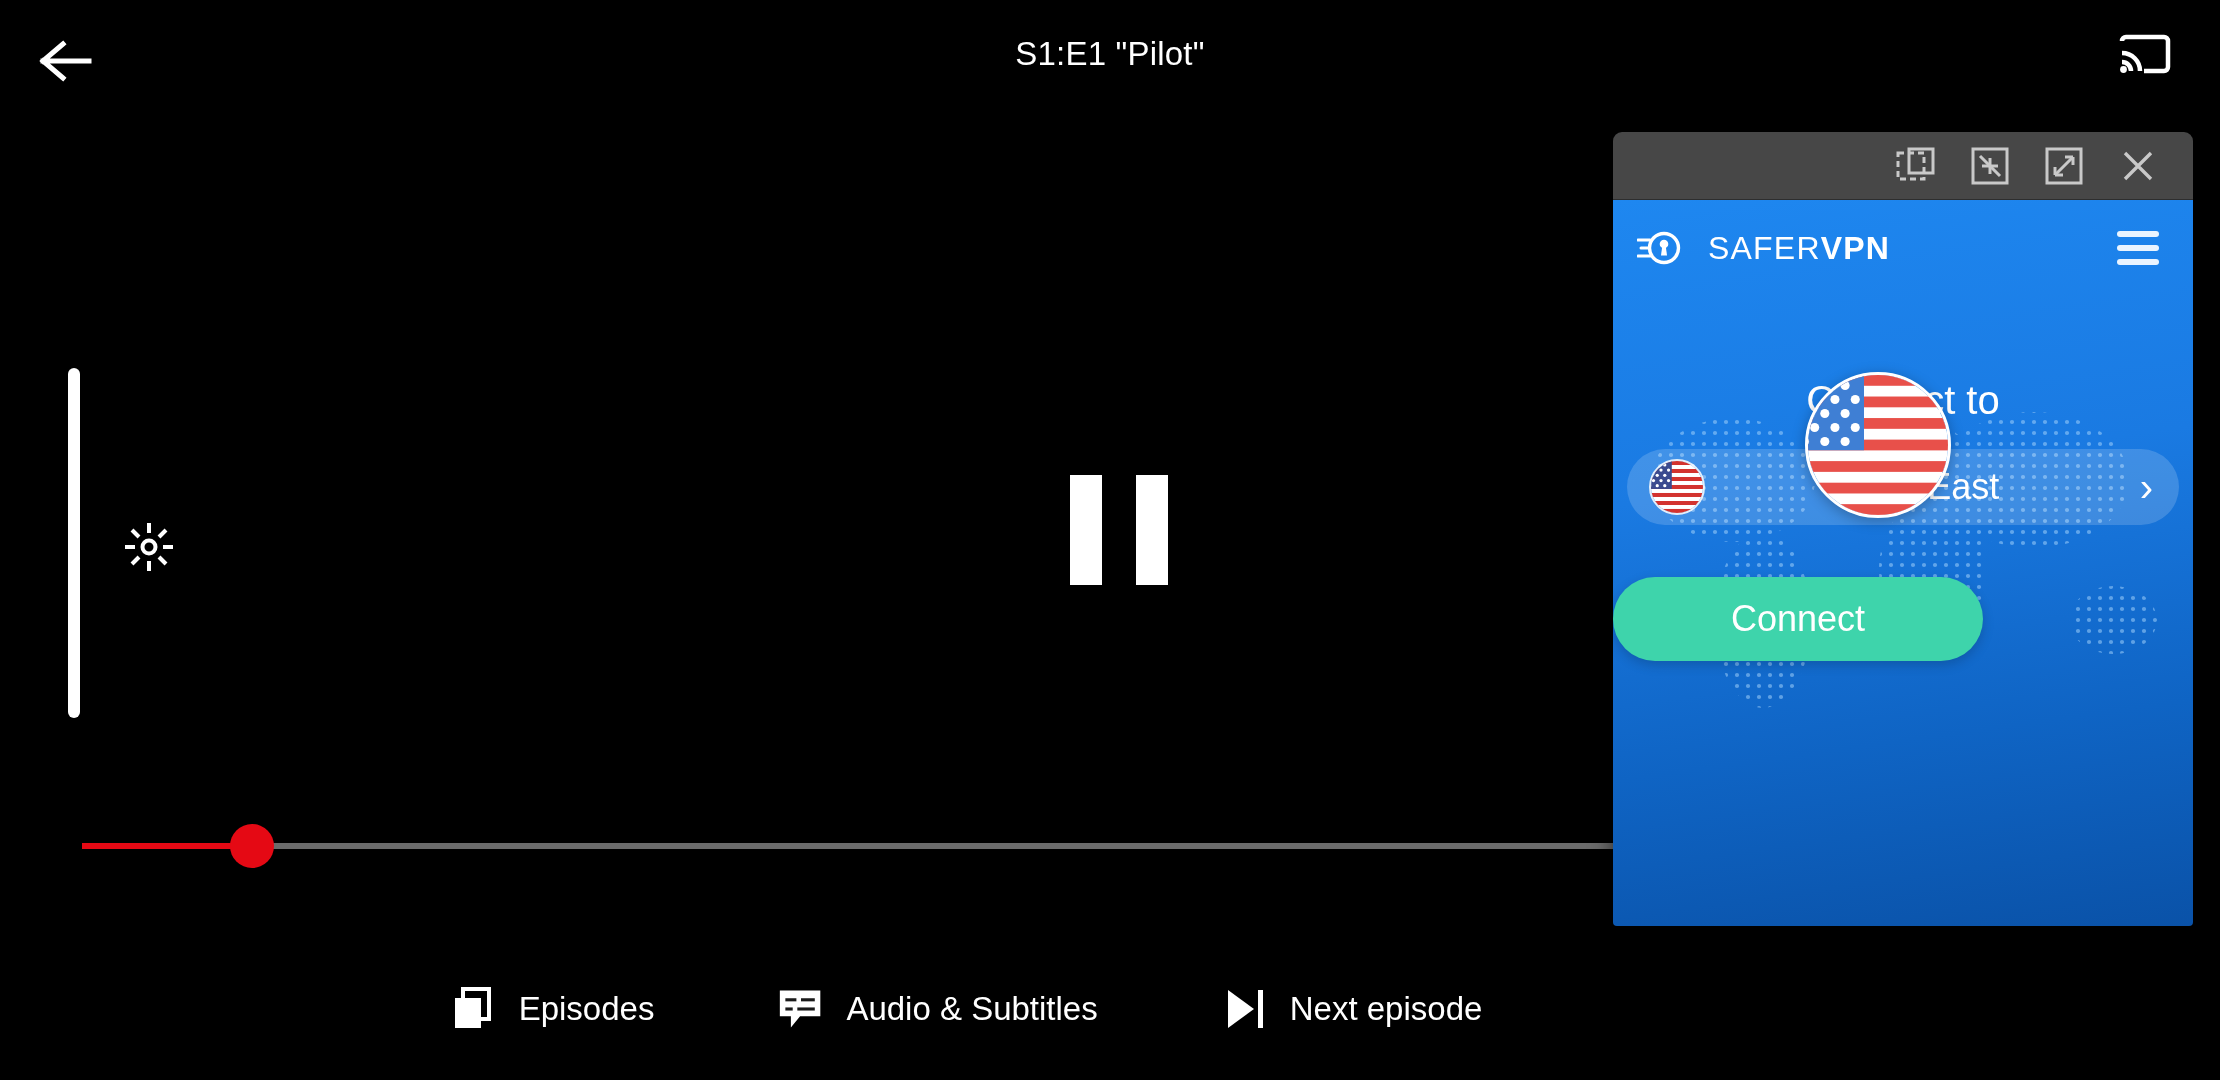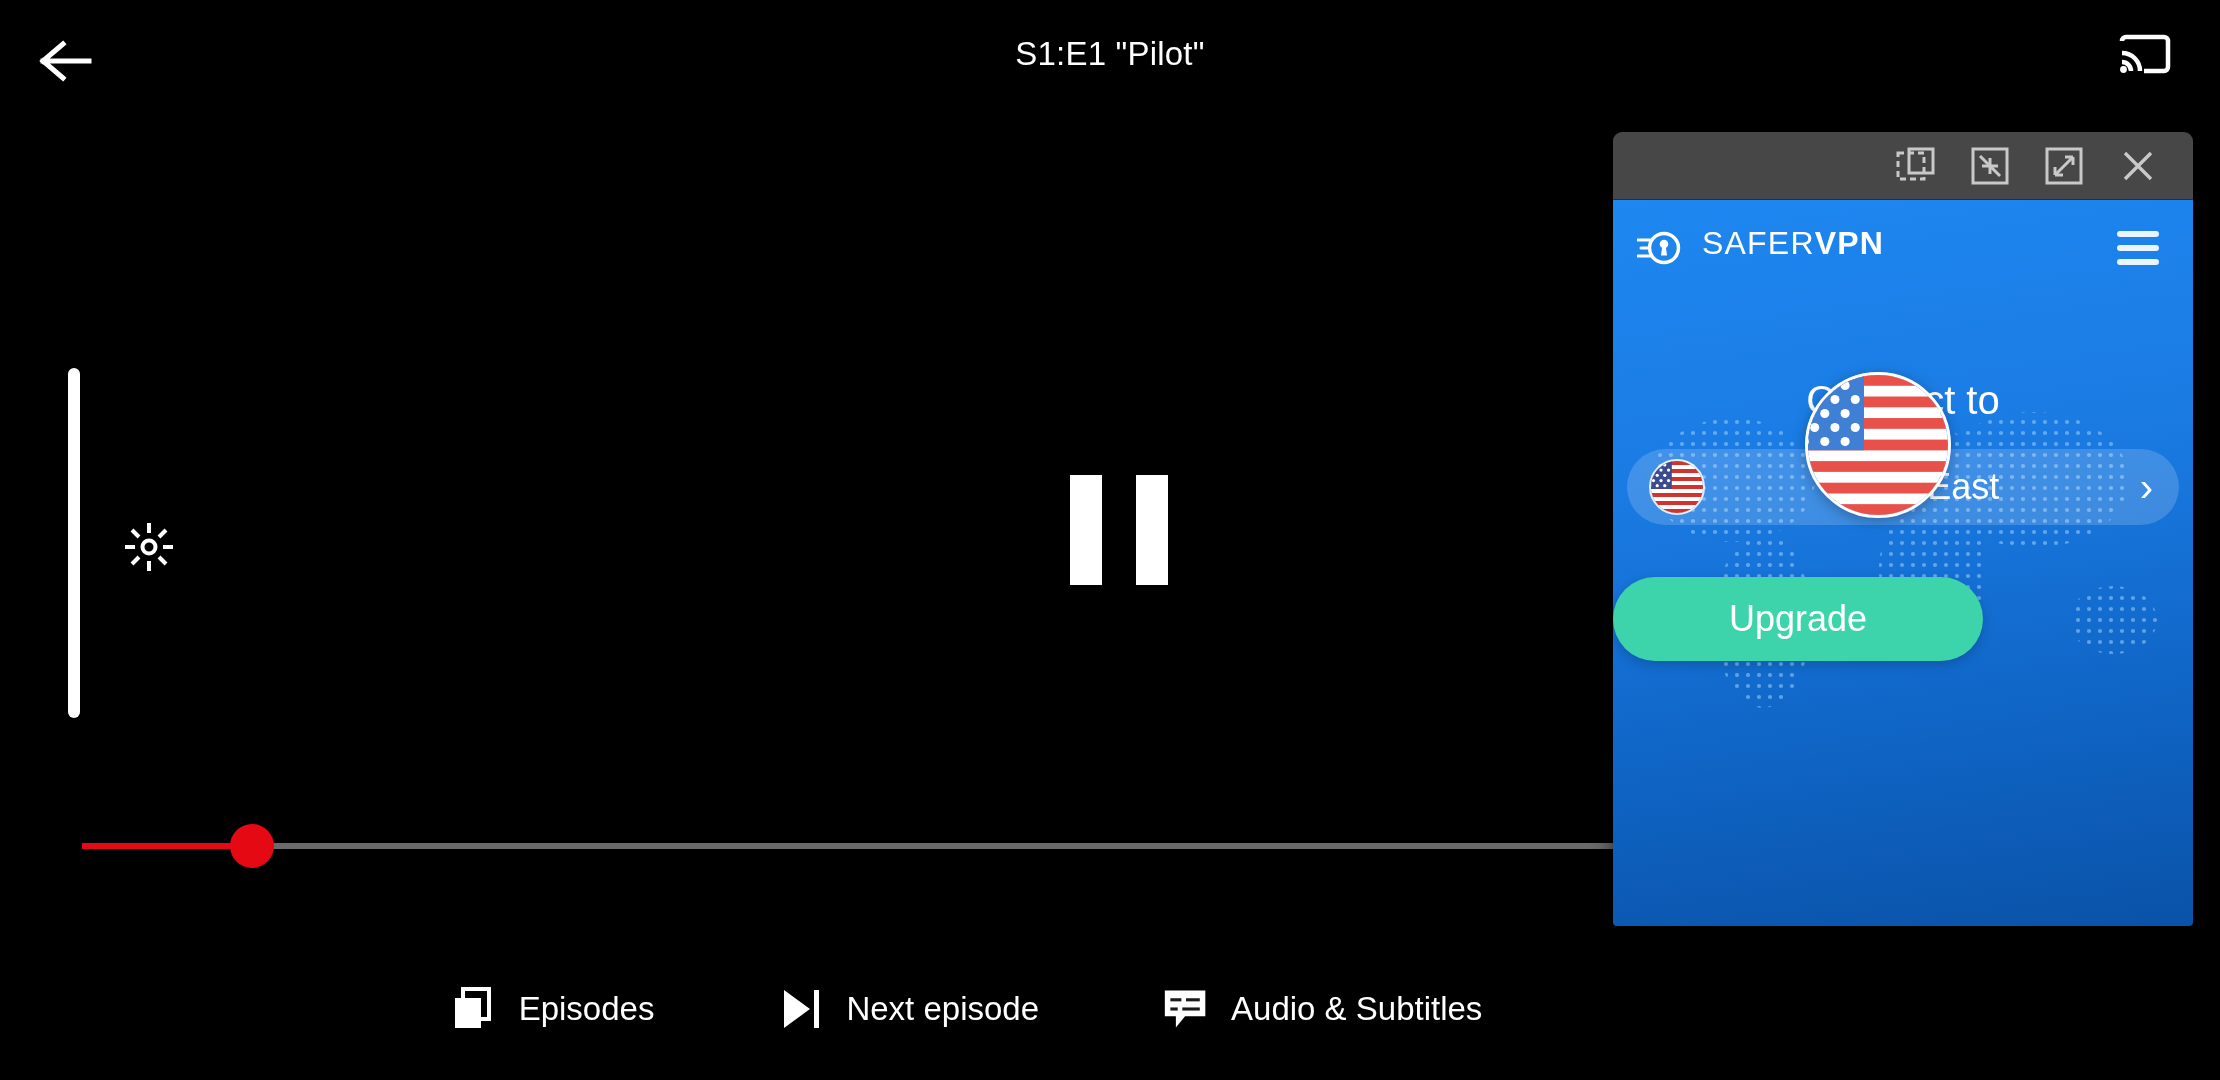--- a/index.html
+++ b/index.html
@@ -116,21 +116,21 @@
   .worldmap {
     position:absolute; left:0; top:120px; width:580px; height:470px;
     opacity:.55; pointer-events:none;
   }
 
   .vpn-header {
     position:relative; z-index:5;
     height:96px; display:flex; align-items:center;
     justify-content:space-between; padding:0 28px 0 24px;
   }
-  .logo-row { display:flex; align-items:flex-start; gap:19px; }
+  .logo-row { display:flex; align-items:center; gap:25px; }
   .logo-text { color:#fff; font-size:32px; letter-spacing:1.2px; }
   .logo-text .lt-bold { font-weight:bold; }
   .hamburger { display:flex; flex-direction:column; gap:8px; cursor:pointer; padding:6px; }
   .hamburger span { display:block; width:42px; height:6px; background:#eaf4ff; border-radius:3px; }
 
   .connect-to {
     position:relative; z-index:4;
     margin-top:82px; text-align:center;
     color:#fff; font-size:40px; font-weight:300;
   }
@@ -248,41 +248,41 @@
         <svg width="46" height="44" viewBox="0 0 46 44">
           <rect x="12" y="2" width="26" height="30" fill="none" stroke="#fff" stroke-width="4"></rect>
           <rect x="4" y="11" width="26" height="30" fill="#fff"></rect>
         </svg>
       </span>
       <span>Episodes</span>
     </div>
 
     <div class="bottom-item">
       <span class="bottom-ic">
-        <svg width="46" height="44" viewBox="0 0 46 44">
-          <path d="M6 3 L32 22 L6 41 Z" fill="#fff"></path>
-          <rect x="36" y="3" width="5" height="38" fill="#fff"></rect>
-        </svg>
-      </span>
-      <span>Next episode</span>
-    </div>
-
-    <div class="bottom-item">
-      <span class="bottom-ic">
         <svg width="50" height="44" viewBox="0 0 50 44">
           <path d="M2 2 H46 V30 H24 L14 42 V30 H2 Z" fill="#fff"></path>
           <g stroke="#1a1a1a" stroke-width="3.4">
             <line x1="8" y1="12" x2="20" y2="12"></line>
             <line x1="25" y1="12" x2="40" y2="12"></line>
             <line x1="8" y1="22" x2="16" y2="22"></line>
             <line x1="21" y1="22" x2="40" y2="22"></line>
           </g>
         </svg>
       </span>
       <span>Audio &amp; Subtitles</span>
+    </div>
+
+    <div class="bottom-item">
+      <span class="bottom-ic">
+        <svg width="46" height="44" viewBox="0 0 46 44">
+          <path d="M6 3 L32 22 L6 41 Z" fill="#fff"></path>
+          <rect x="36" y="3" width="5" height="38" fill="#fff"></rect>
+        </svg>
+      </span>
+      <span>Next episode</span>
     </div>
   </div>
 
   <div class="vpn-window">
 
     <div class="vpn-titlebar">
 
       <div class="tb-btn">
         <svg width="40" height="38" viewBox="0 0 40 38">
           <rect x="2" y="6" width="26" height="26" fill="none" stroke="#c9c9c9" stroke-width="3" stroke-dasharray="6 4"></rect>
@@ -437,17 +437,17 @@
               <circle cx="23.5" cy="15" r="1.3"></circle>
             <circle cx="3.2" cy="19" r="1.3"></circle>
               <circle cx="9" cy="19" r="1.3"></circle>
             <circle cx="14.8" cy="19" r="1.3"></circle>
               <circle cx="20.6" cy="19" r="1.3"></circle>
           </g>
         </svg>
       </div>
 
 
-      <button class="connect-btn">Upgrade</button>
+      <button class="connect-btn">Connect</button>
     </div>
   </div>
 
 </div>
 
 </body></html>

